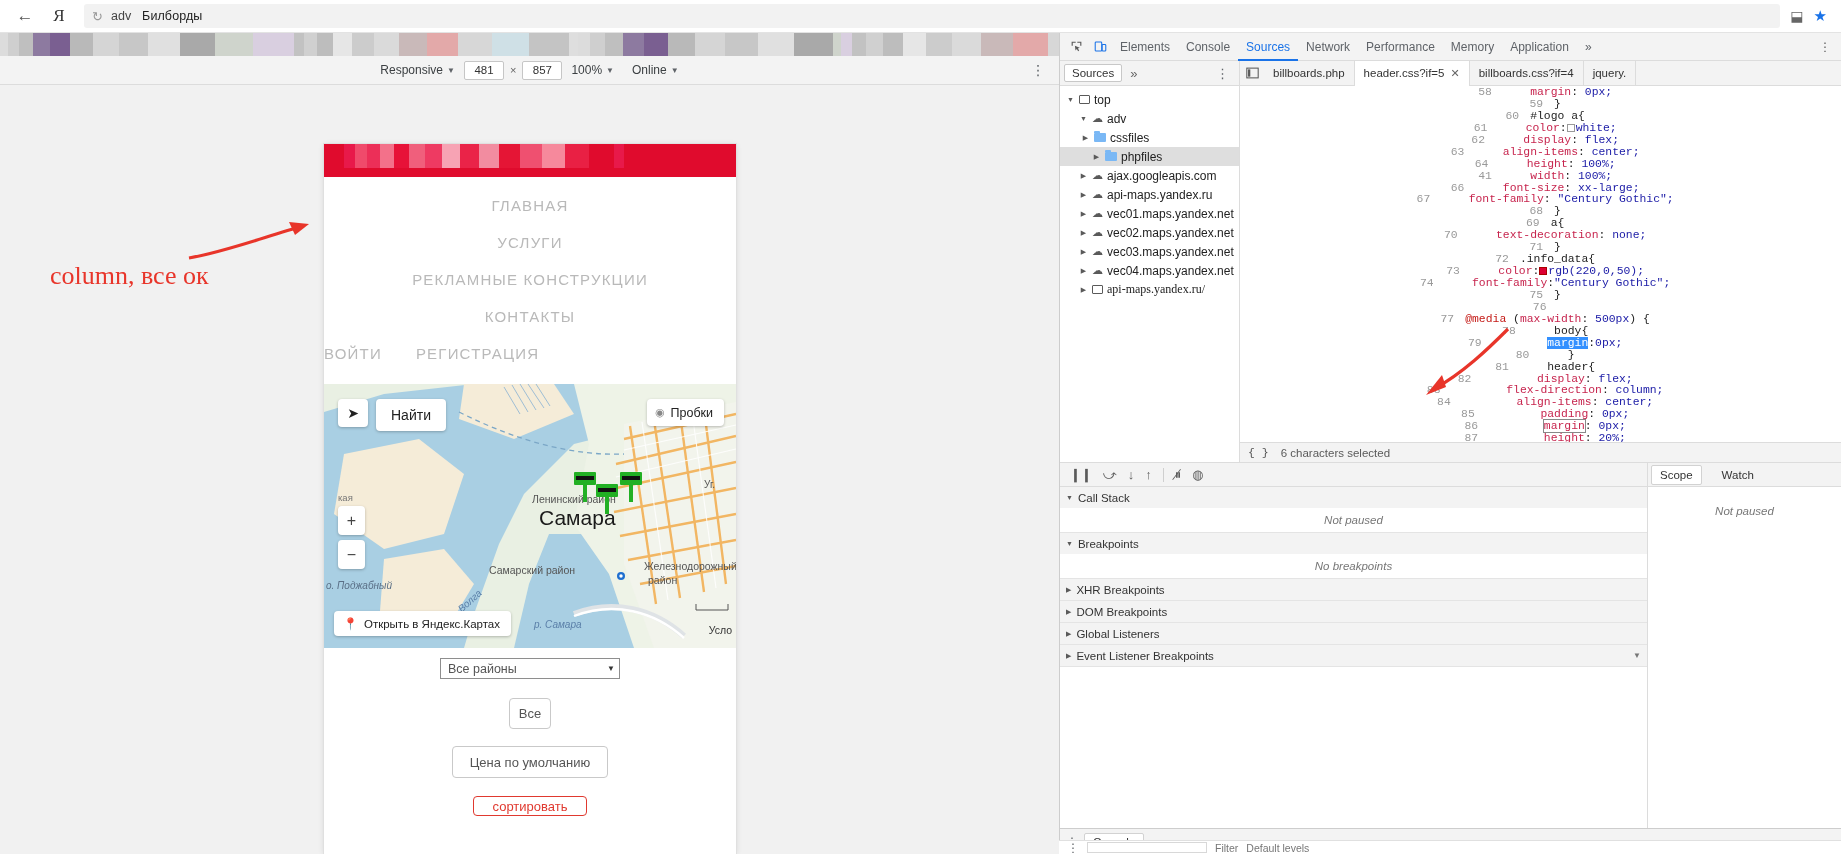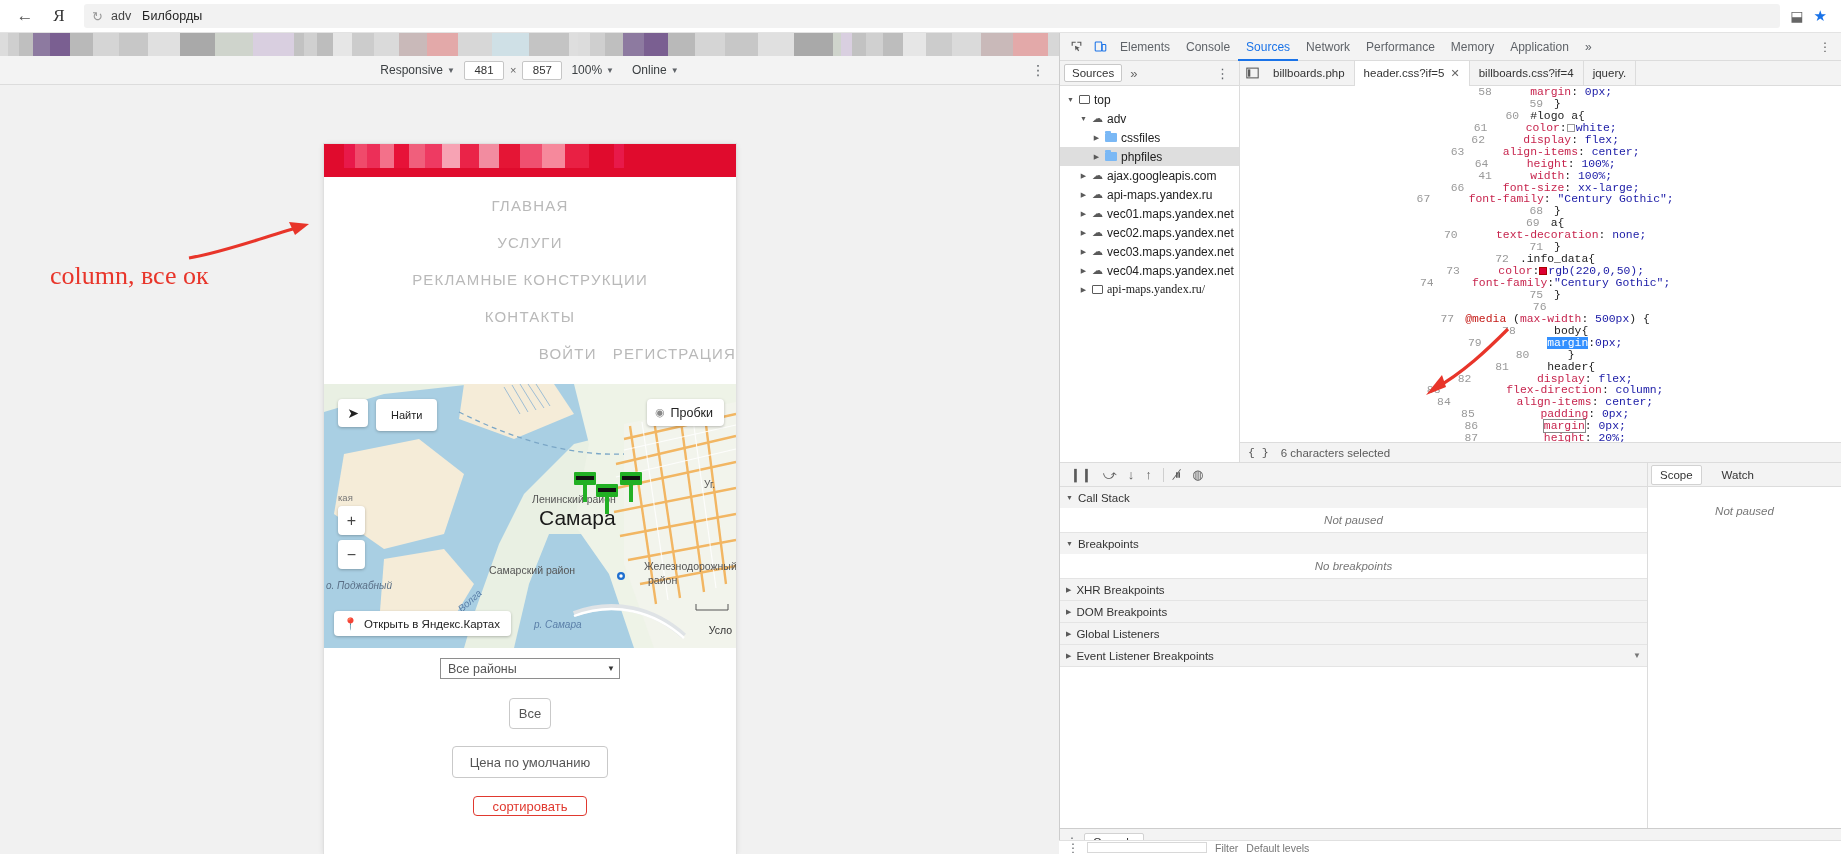--- a/index.html
+++ b/index.html
@@ -76,34 +76,34 @@
     height:33px; background:#e00b2d; position:relative; overflow:hidden;
   }
   .blur-logo{ position:absolute; left:10px; top:0; height:24px; width:290px; display:flex; }
   .blur-logo i{ display:block; height:100%; }
 
   .site-nav{ padding:10px 0 12px; text-align:center; background:#fff; }
   .nav-link{
     display:block; font-size:15px; color:#b9b9b9; letter-spacing:1.2px;
     padding:10px 0; cursor:pointer;
   }
-  .nav-row{ display:flex; justify-content:flex-end; gap:16px; }
+  .nav-row{ display:flex; justify-content:flex-start; gap:34px; }
   .nav-row .nav-link{ display:inline-block; }
 
   .map{
     position:relative; height:264px; overflow:hidden;
     background:#e8f0e2;
   }
   .map-ctrl{
     position:absolute; background:#fff; border-radius:4px;
     box-shadow:0 1px 3px rgba(0,0,0,.25);
     display:flex; align-items:center; justify-content:center; cursor:pointer;
   }
   .map-geo{ left:14px; top:15px; width:30px; height:28px; font-size:14px; color:#222; }
-  .map-find{ left:52px; top:15px; height:28px; padding:16px 15px; font-size:11px; color:#222;}
+  .map-find{ left:52px; top:15px; height:28px; padding:16px 15px; font-size:14px; color:#222;}
   .map-zoom{ left:14px; top:122px; width:27px; height:29px; font-size:16px; color:#444;}
   .map-zoom.minus{ top:156px; }
   .map-traffic{
     right:12px; top:15px; height:27px; padding:0 11px 0 8px; font-size:12.5px; color:#222; gap:6px;
   }
   .map-open{
     left:10px; bottom:12px; height:25px; padding:0 11px 0 9px; font-size:11.5px; color:#222; gap:6px;
   }
   .pin-ic{ color:#e0382f; font-size:12px; }
   .map-label{ position:absolute; font-family:"Liberation Sans", sans-serif; color:#2b2b2b; }
@@ -556,21 +556,21 @@
             <div class="tnode" style="padding-left: 6px;">
               <span class="tw">▼</span>
               <span class="ic-frame"></span>
               <span class="tlabel">top</span>
             </div>
             <div class="tnode" style="padding-left: 19px;">
               <span class="tw">▼</span>
               <span class="ic-cloud">☁</span>
               <span class="tlabel">adv</span>
             </div>
-            <div class="tnode" style="padding-left: 32px;">
+            <div class="tnode" style="padding-left: 21px;">
               <span class="tw">▶</span>
               <span class="ic-folder"></span>
               <span class="tlabel">cssfiles</span>
             </div>
             <div class="tnode sel" style="padding-left: 32px;">
               <span class="tw">▶</span>
               <span class="ic-folder"></span>
               <span class="tlabel">phpfiles</span>
             </div>
             <div class="tnode" style="padding-left: 19px;">

